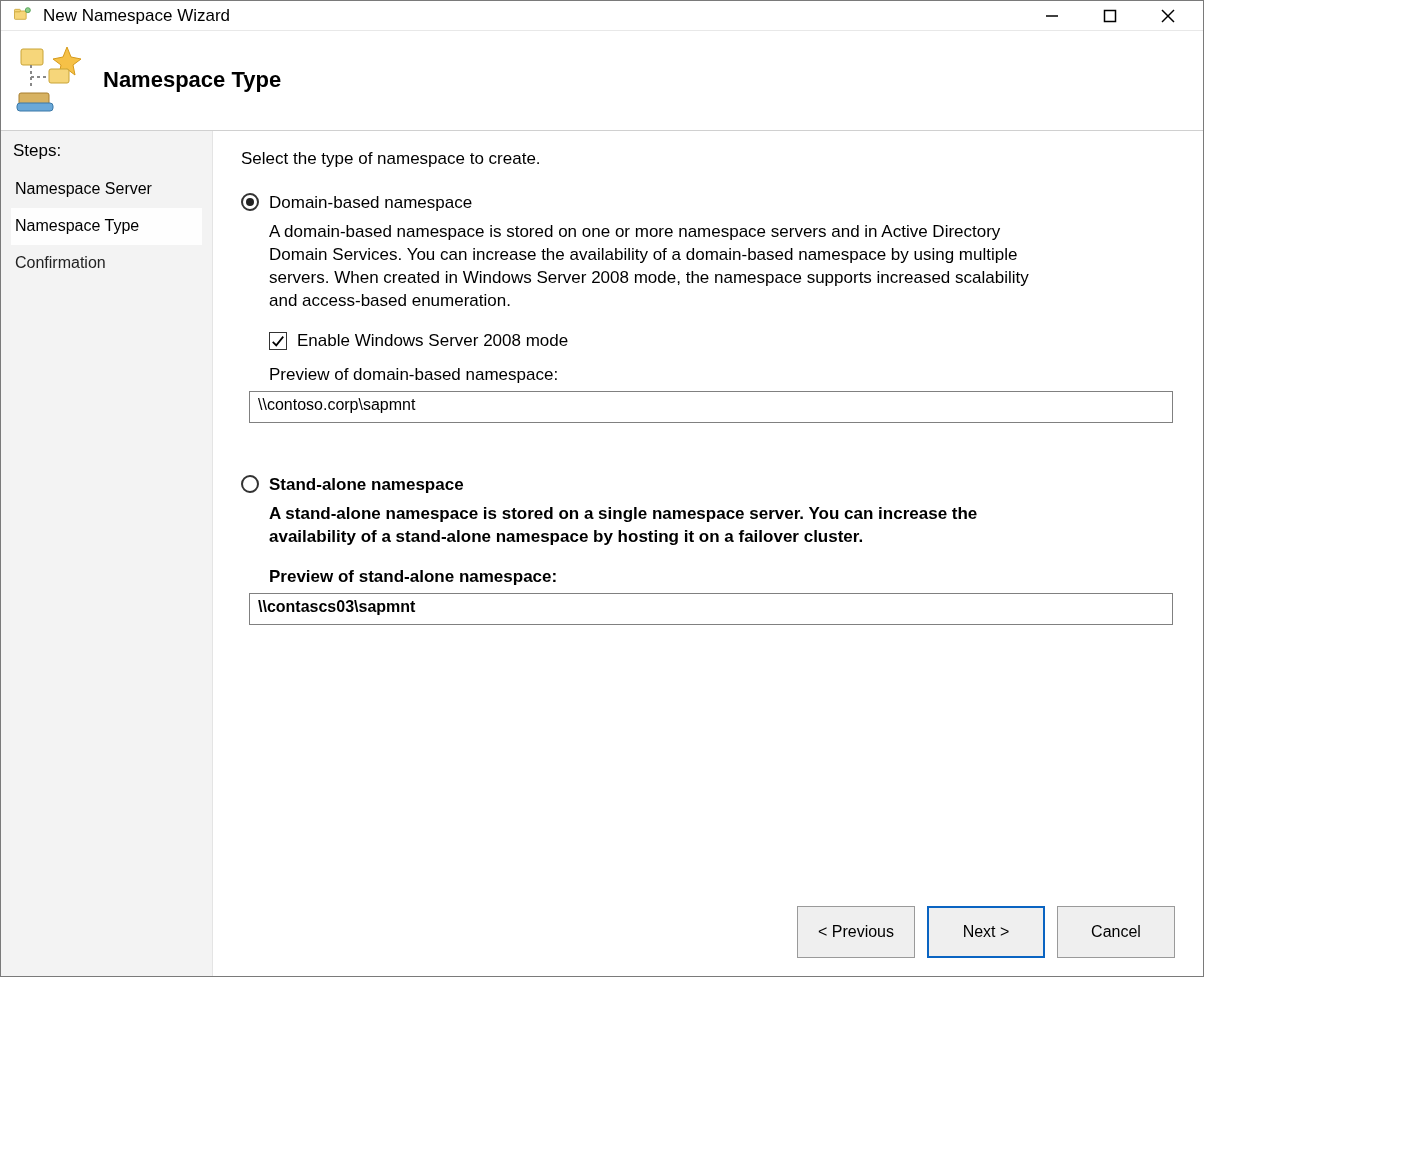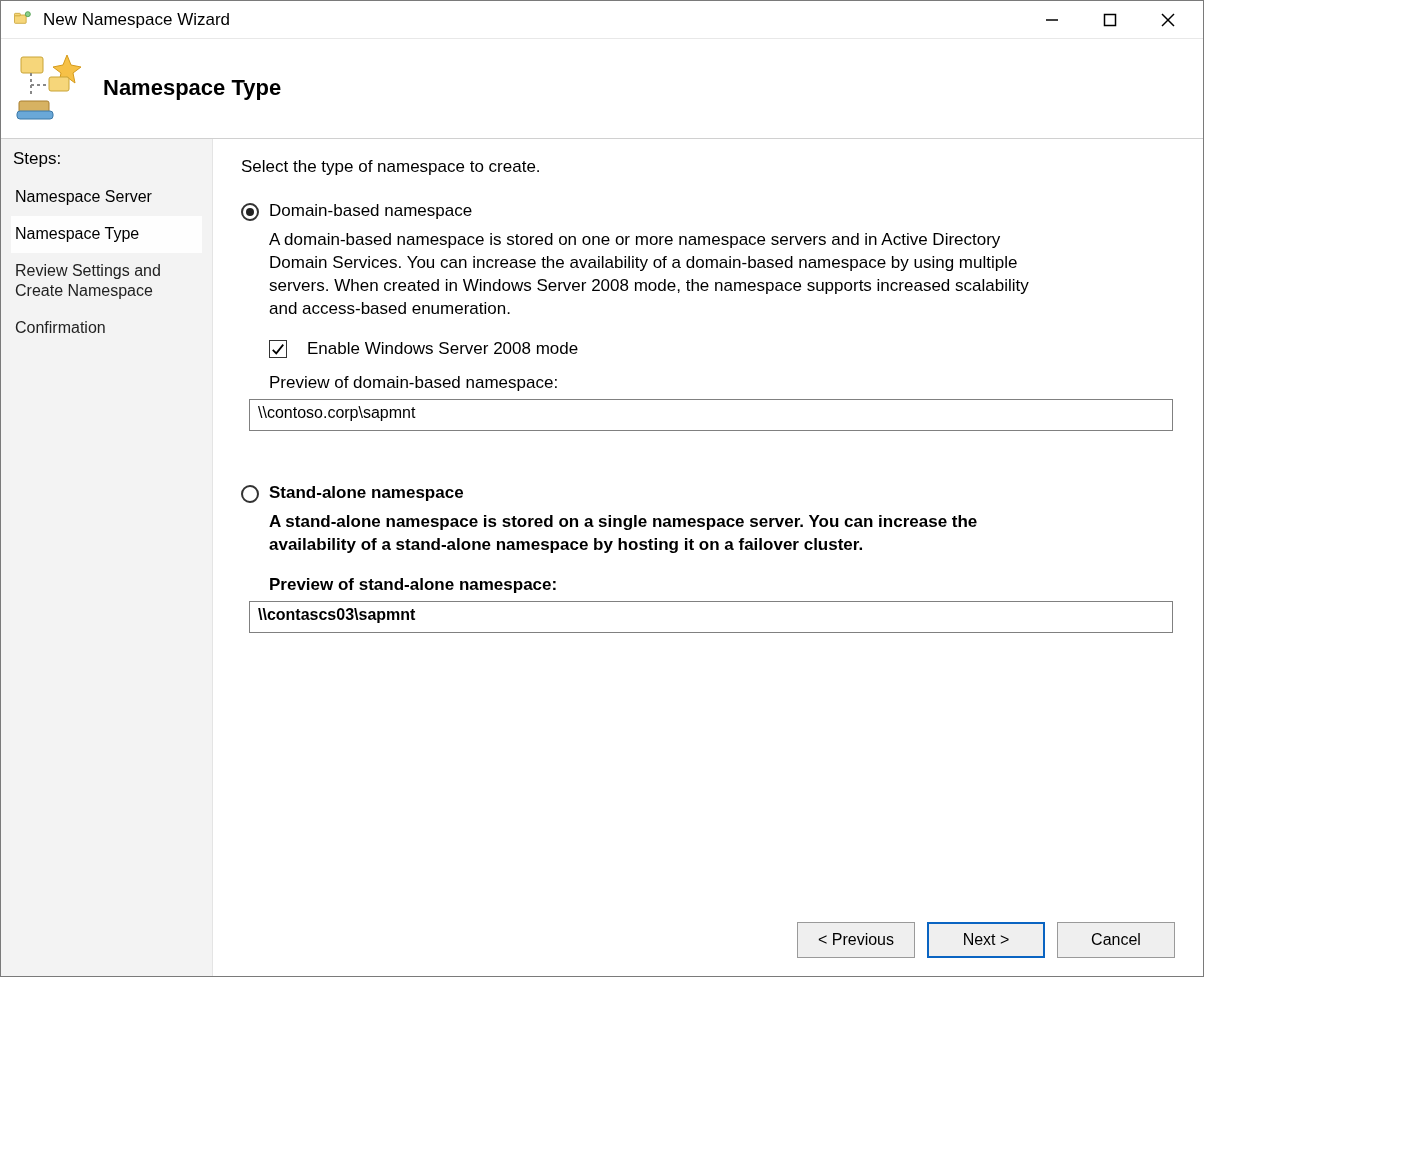--- a/index.html
+++ b/index.html
@@ -14,21 +14,21 @@
     width: 1204px;
     height: 977px;
     border: 1px solid #7a7a7a;
     background: #fff;
     display: flex;
     flex-direction: column;
     position: relative;
   }
   
   .titlebar {
-    height: 38px;
+    height: 30px;
     display: flex;
     align-items: center;
     padding: 0 6px 0 10px;
     border-bottom: 1px solid #e8e8e8;
   }
   .titlebar .title-icon {
     width: 22px; height: 22px;
     margin-right: 10px;
     display: inline-flex;
     align-items: center;
@@ -107,21 +107,21 @@
     flex-direction: column;
     position: relative;
   }
   .prompt {
     margin: 4px 0 24px 0;
   }
 
   .option-block { margin-bottom: 24px; }
   .radio-row {
     display: flex;
-    align-items: flex-end;
+    align-items: flex-start;
     gap: 10px;
     margin-bottom: 8px;
   }
   .radio {
     width: 18px; height: 18px;
     border: 2px solid #333;
     border-radius: 50%;
     display: inline-flex;
     align-items: center;
     justify-content: center;
@@ -138,21 +138,21 @@
 
   .option-desc {
     margin: 6px 0 18px 28px;
     max-width: 760px;
     line-height: 1.35;
   }
 
   .checkbox-row {
     display: flex;
     align-items: center;
-    gap: 20px;
+    gap: 10px;
     margin-left: 28px;
     margin-bottom: 14px;
   }
   .checkbox {
     width: 18px; height: 18px;
     border: 1.5px solid #333;
     background:#fff;
     display: inline-flex;
     align-items: center;
     justify-content: center;
@@ -174,21 +174,21 @@
 
   .footer {
     margin-top: auto;
     display: flex;
     justify-content: flex-end;
     gap: 12px;
     padding: 8px 0 10px 0;
   }
   .btn {
     min-width: 118px;
-    height: 36px;
+    height: 52px;
     border: 1px solid #9a9a9a;
     background: #efefef;
     font-size: 16px;
     padding: 0 14px;
     display: inline-flex;
     align-items: center;
     justify-content: center;
     cursor: default;
   }
   .btn.primary { border: 2px solid #0a64c2; }
@@ -241,21 +241,20 @@
     </span>
     <h1>Namespace Type</h1>
   </div>
 
   <div class="body">
 
     <div class="sidebar">
       <div class="steps-label">Steps:</div>
       <div class="step link">Namespace Server</div>
       <div class="step current">Namespace Type</div>
-      <div class="step future">Review Settings and Create Namespace</div>
       <div class="step future">Confirmation</div>
     </div>
 
     <div class="main">
       <div class="prompt">Select the type of namespace to create.</div>
 
       <div class="option-block">
         <div class="radio-row">
           <span class="radio selected"></span>
           <span class="radio-label">Domain-based namespace</span>

